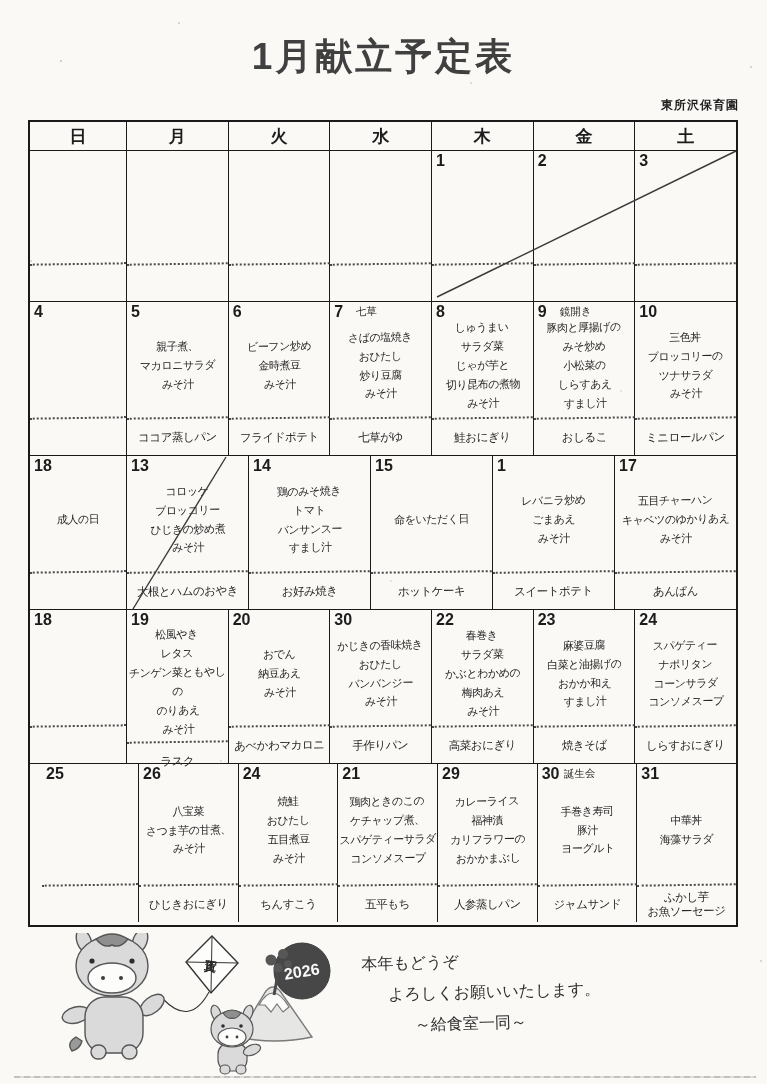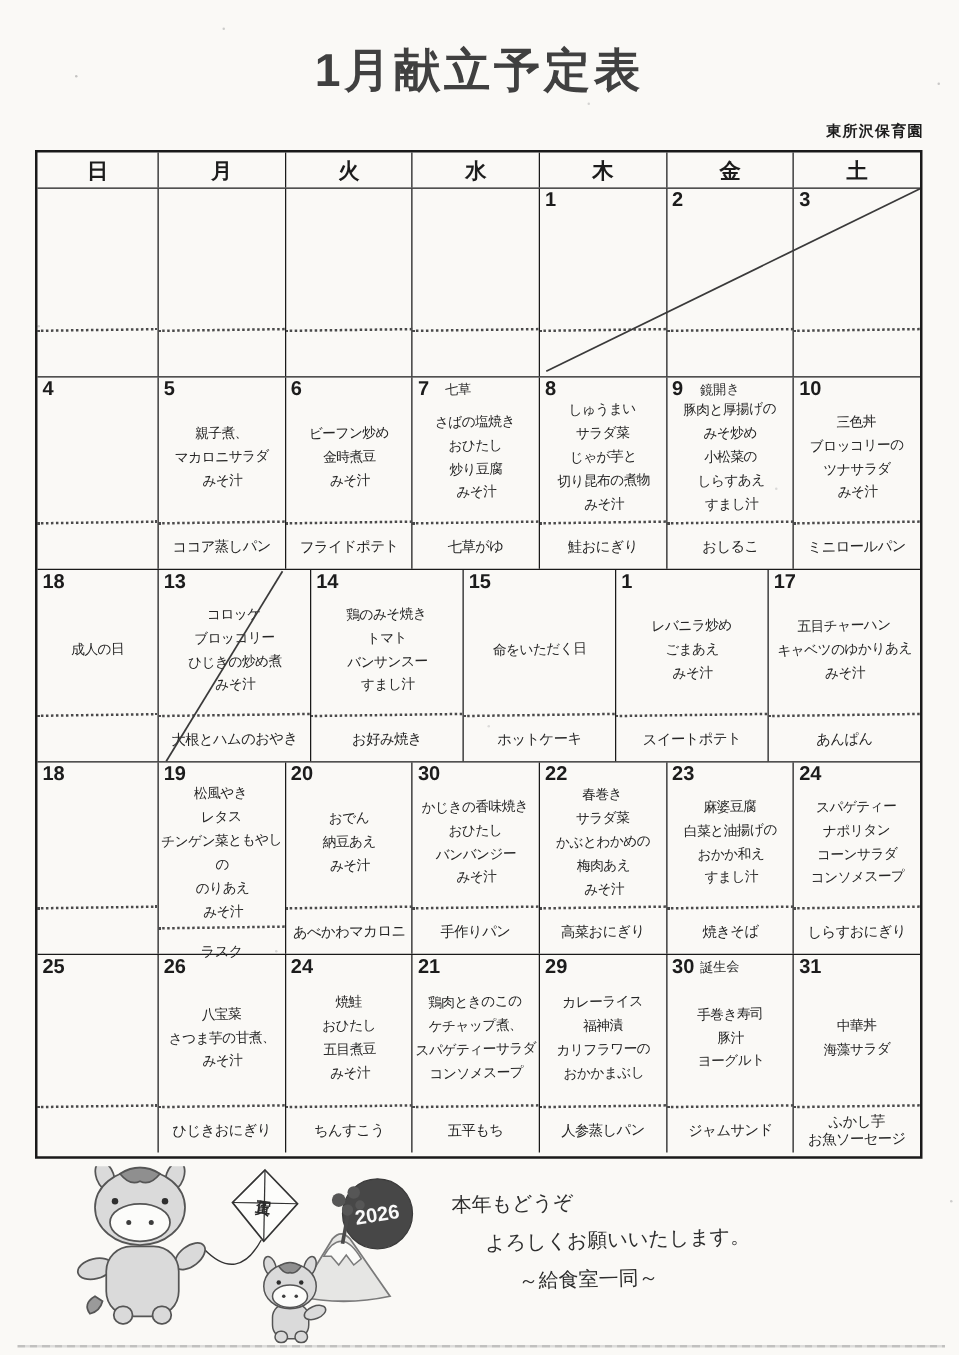--- a/index.html
+++ b/index.html
@@ -20,21 +20,21 @@
 
   .title{position:absolute;top:32px;left:0;width:100%;text-align:center;
     font-size:37px;font-weight:bold;letter-spacing:3px;color:#404040;}
   .school{position:absolute;top:97px;right:28px;font-size:12px;font-weight:bold;letter-spacing:1px;}
 
   .calendar{position:absolute;left:28px;top:120px;width:706px;height:803px;
     border:2px solid #1a1a1a;display:flex;flex-direction:column;background:transparent;}
   .row{display:flex;border-bottom:1.5px solid #1a1a1a;}
   .row:last-child{border-bottom:none;}
   .hrow{height:28px;}
-  .w0{height:150px;} .w1{height:153px;} .w2{height:153px;} .w3{height:153px;} .w4{height:158px;}
+  .w0{height:150px;} .w1{height:153px;} .w2{height:153px;} .w3{height:153px;} .w4{height:158px;padding-left:12px;}
   .hcell{flex:1;border-right:1.5px solid #1a1a1a;display:flex;align-items:center;justify-content:center;
     font-size:17px;font-weight:bold;}
   .hcell:first-child{flex:0 0 96px;}
   .hcell:last-child{border-right:none;}
   .cell{flex:1;border-right:1.5px solid #1a1a1a;position:relative;display:flex;flex-direction:column;min-width:0;}
   .cell:first-child{flex:0 0 96px;}
   .cell:last-child{border-right:none;}
   .date{position:absolute;top:1px;left:4px;font-size:16px;font-weight:bold;line-height:1.1;}
   .note{position:absolute;top:3px;left:26px;font-size:10.5px;color:#2d2d2d;
     font-family:"DejaVu Sans",sans-serif;transform:rotate(-2deg);white-space:nowrap;}

